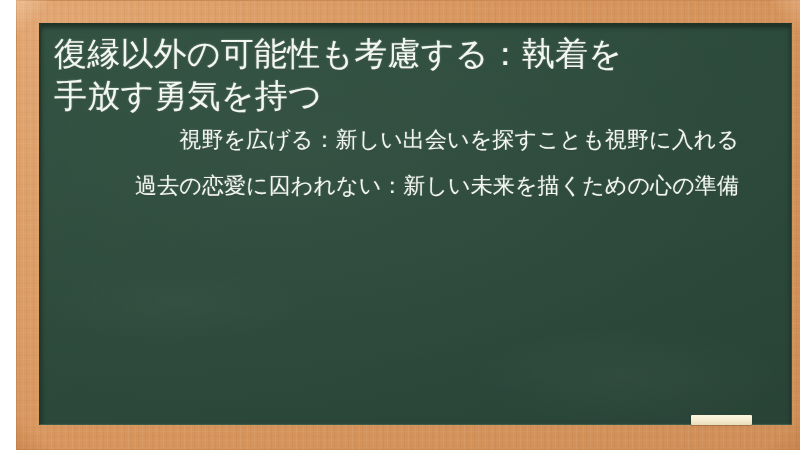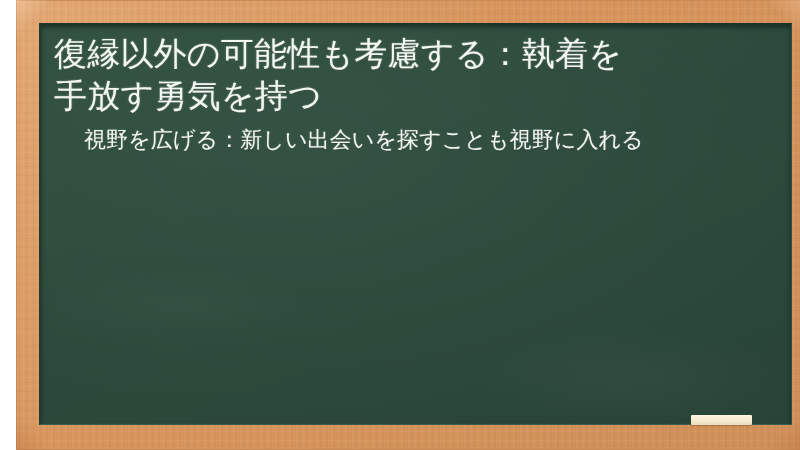--- a/index.html
+++ b/index.html
@@ -123,20 +123,21 @@
     text-shadow: 0 0 2px rgba(235,245,235,0.45),
                  0 1px 1px rgba(0,0,0,0.30);
     margin: 0 0 9px 0;
     white-space: pre-line;
   }
 
   #bullets {
     list-style: none;
     margin: 0;
     padding: 0 34px 0 30px;
+    text-align: right;
   }
   #bullets li {
     color: #f1f6f0;
     font-size: 22px;
     line-height: 1.30;
     font-weight: 400;
     letter-spacing: 0.1px;
     margin-bottom: 17px;
     text-shadow: 0 0 1.6px rgba(235,245,235,0.40),
                  0 1px 1px rgba(0,0,0,0.28);
@@ -170,20 +171,21 @@
   <div id="board">
     <div class="board-dust"></div>
 
     <div class="board-inner">
 
       <h1 id="title">復縁以外の可能性も考慮する：執着を
 手放す勇気を持つ</h1>
 
       <ul id="bullets">
         <li>視野を広げる：新しい出会いを探すことも視野に入れる</li>
+        <li>過去の恋愛に囚われない：新しい未来を描くための心の準備</li>
       </ul>
 
     </div>
   </div>
 
   <div id="chalk-stick"></div>
 
 </div>
 
 </body></html>

